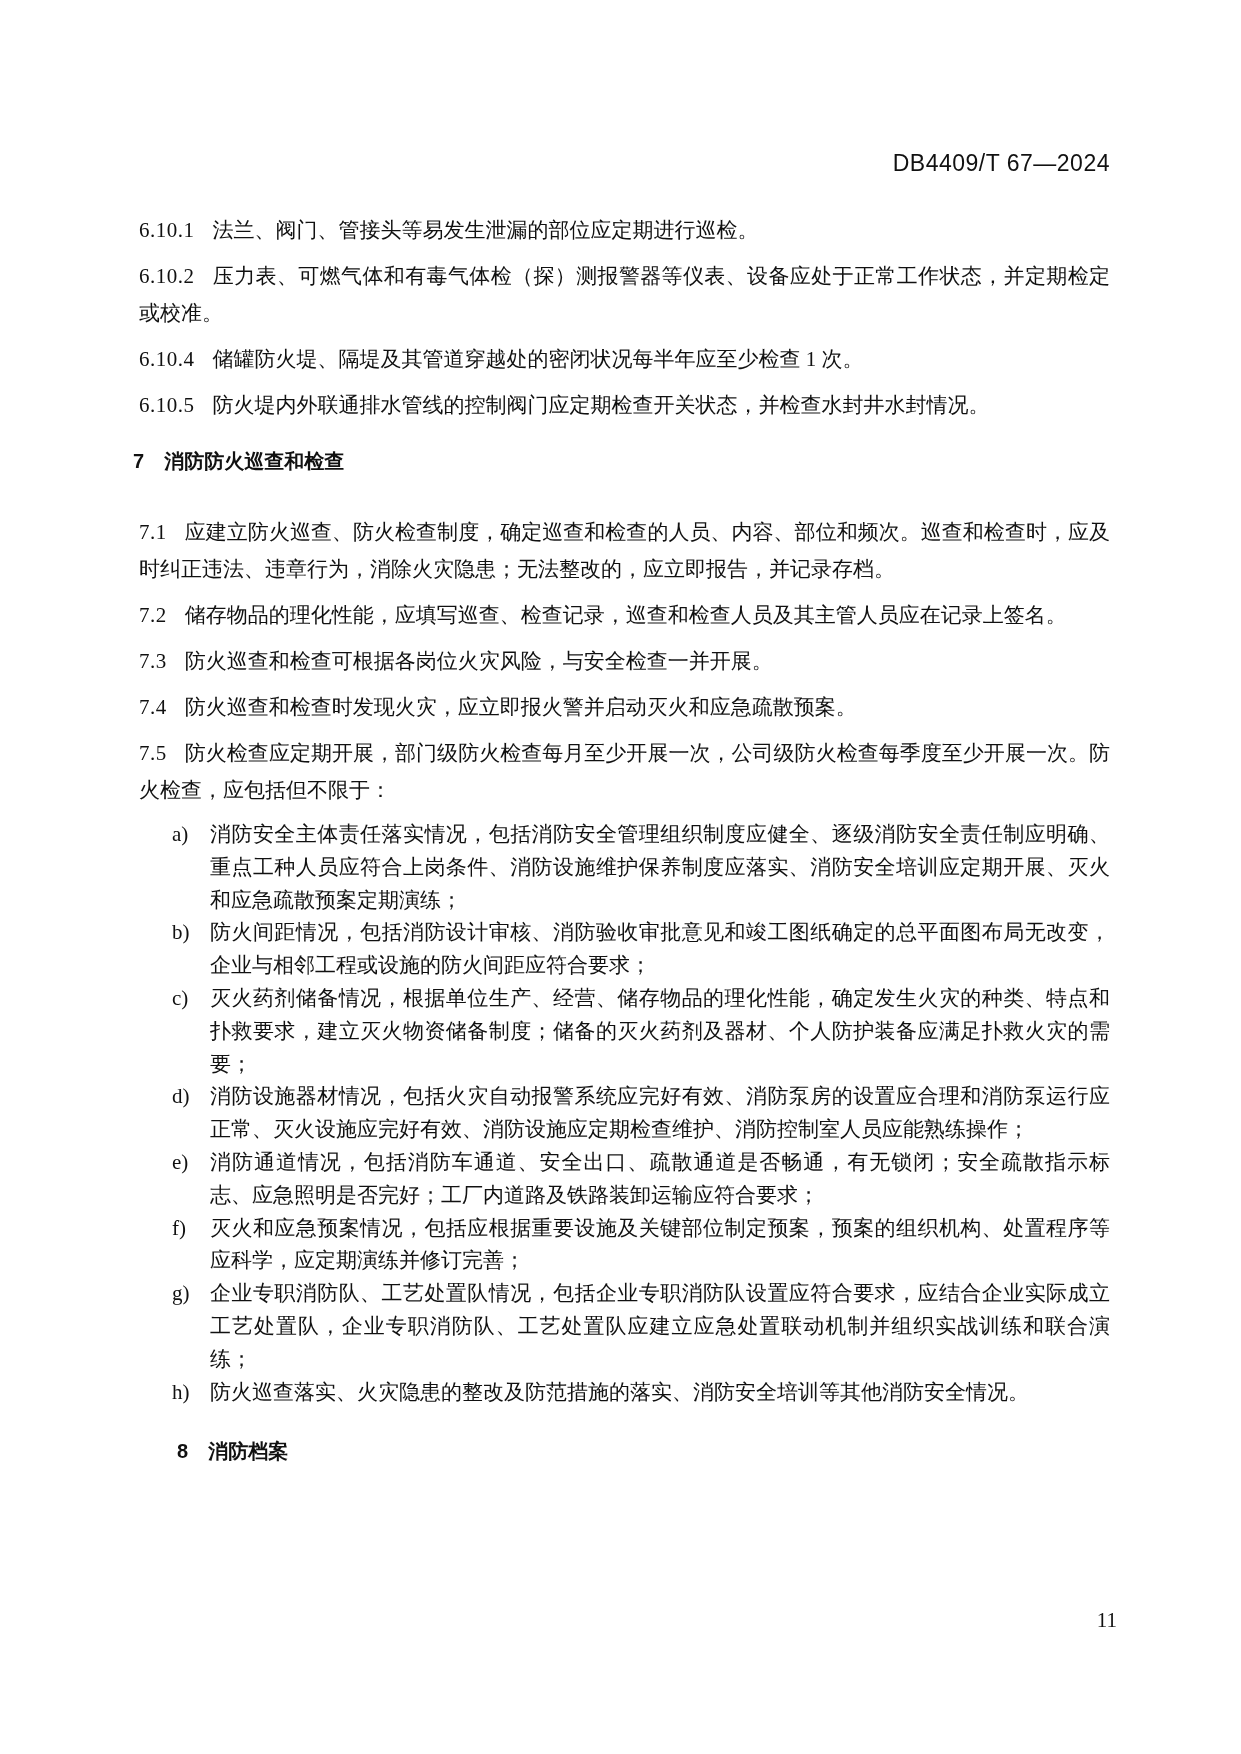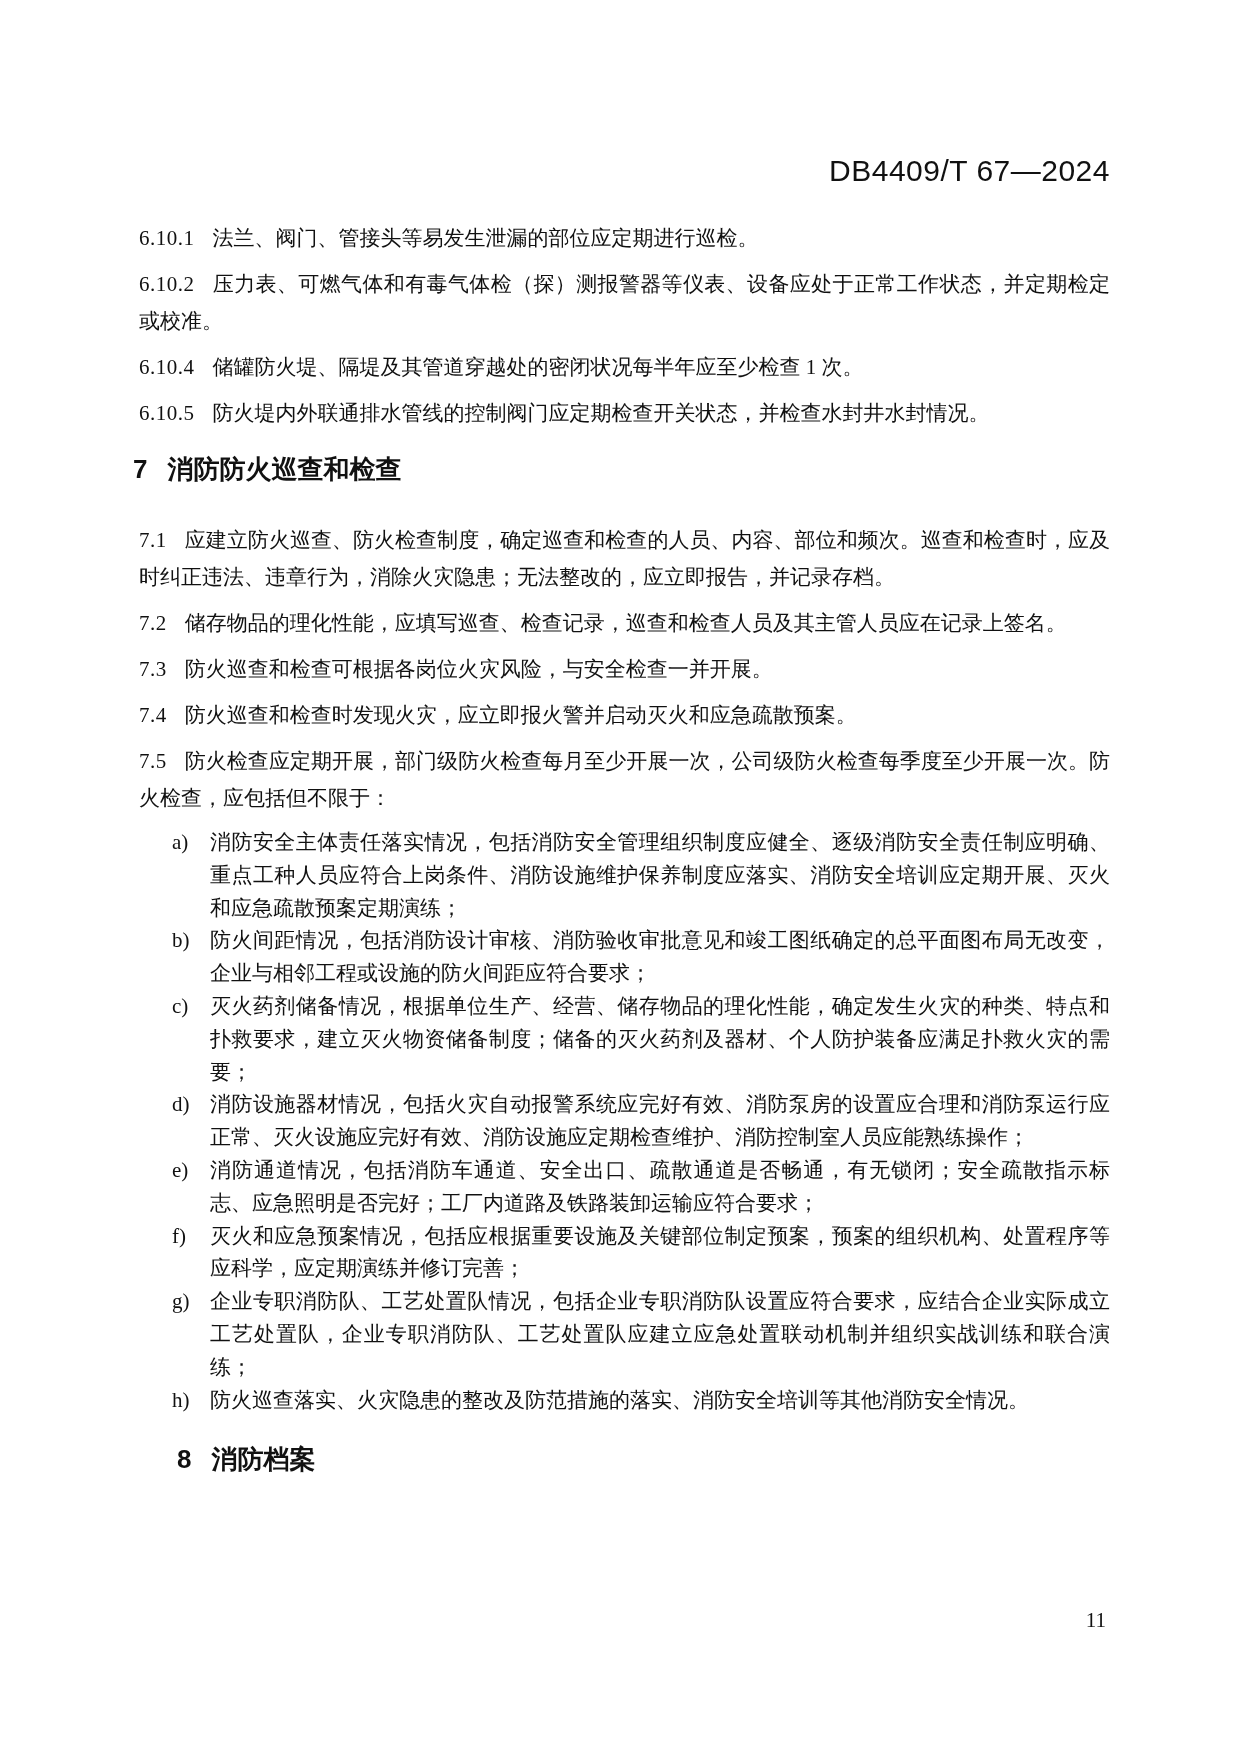--- a/index.html
+++ b/index.html
@@ -15,41 +15,41 @@
     background: #ffffff;
     color: #111111;
     box-sizing: border-box;
     padding: 150px 131px 0 133px;
     font-family: "Liberation Serif", "DejaVu Serif", serif;
     overflow: hidden;
   }
   .doc-header {
     text-align: right;
     font-family: "Liberation Sans", "DejaVu Sans", sans-serif;
-    font-size: 30px;
+    font-size: 23px;
     line-height: 26px;
     letter-spacing: 0.5px;
-    margin: 8px 0 36px 0;
+    margin: 0 0 36px 0;
     font-stretch: condensed;
   }
   .clause {
     font-size: 21px;
     line-height: 37px;
     margin: 0 0 9px 6px;
     text-align: justify;
   }
   .clause .num {
     margin-right: 18px;
     letter-spacing: 0.5px;
     white-space: nowrap;
   }
   .section-heading {
     font-family: "Liberation Sans", "DejaVu Sans", sans-serif;
     font-weight: bold;
-    font-size: 26px;
+    font-size: 20px;
     line-height: 30px;
     margin: 22px 0 38px 0;
   }
   .section-heading .sec-num {
     margin-right: 20px;
   }
   .section-heading.last {
     margin-top: 28px;
     margin-bottom: 0;
     margin-left: 44px;
@@ -68,21 +68,21 @@
     flex: 0 0 38px;
     margin-left: 39px;
     white-space: nowrap;
   }
   .alpha-item .text {
     flex: 1;
   }
   .page-num {
     position: absolute;
     top: 1608px;
-    right: 135px;
+    right: 124px;
     font-size: 21px;
     line-height: 24px;
     text-align: right;
   }
 </style>
 </head>
 <body>
 
 <div class="page">
 

